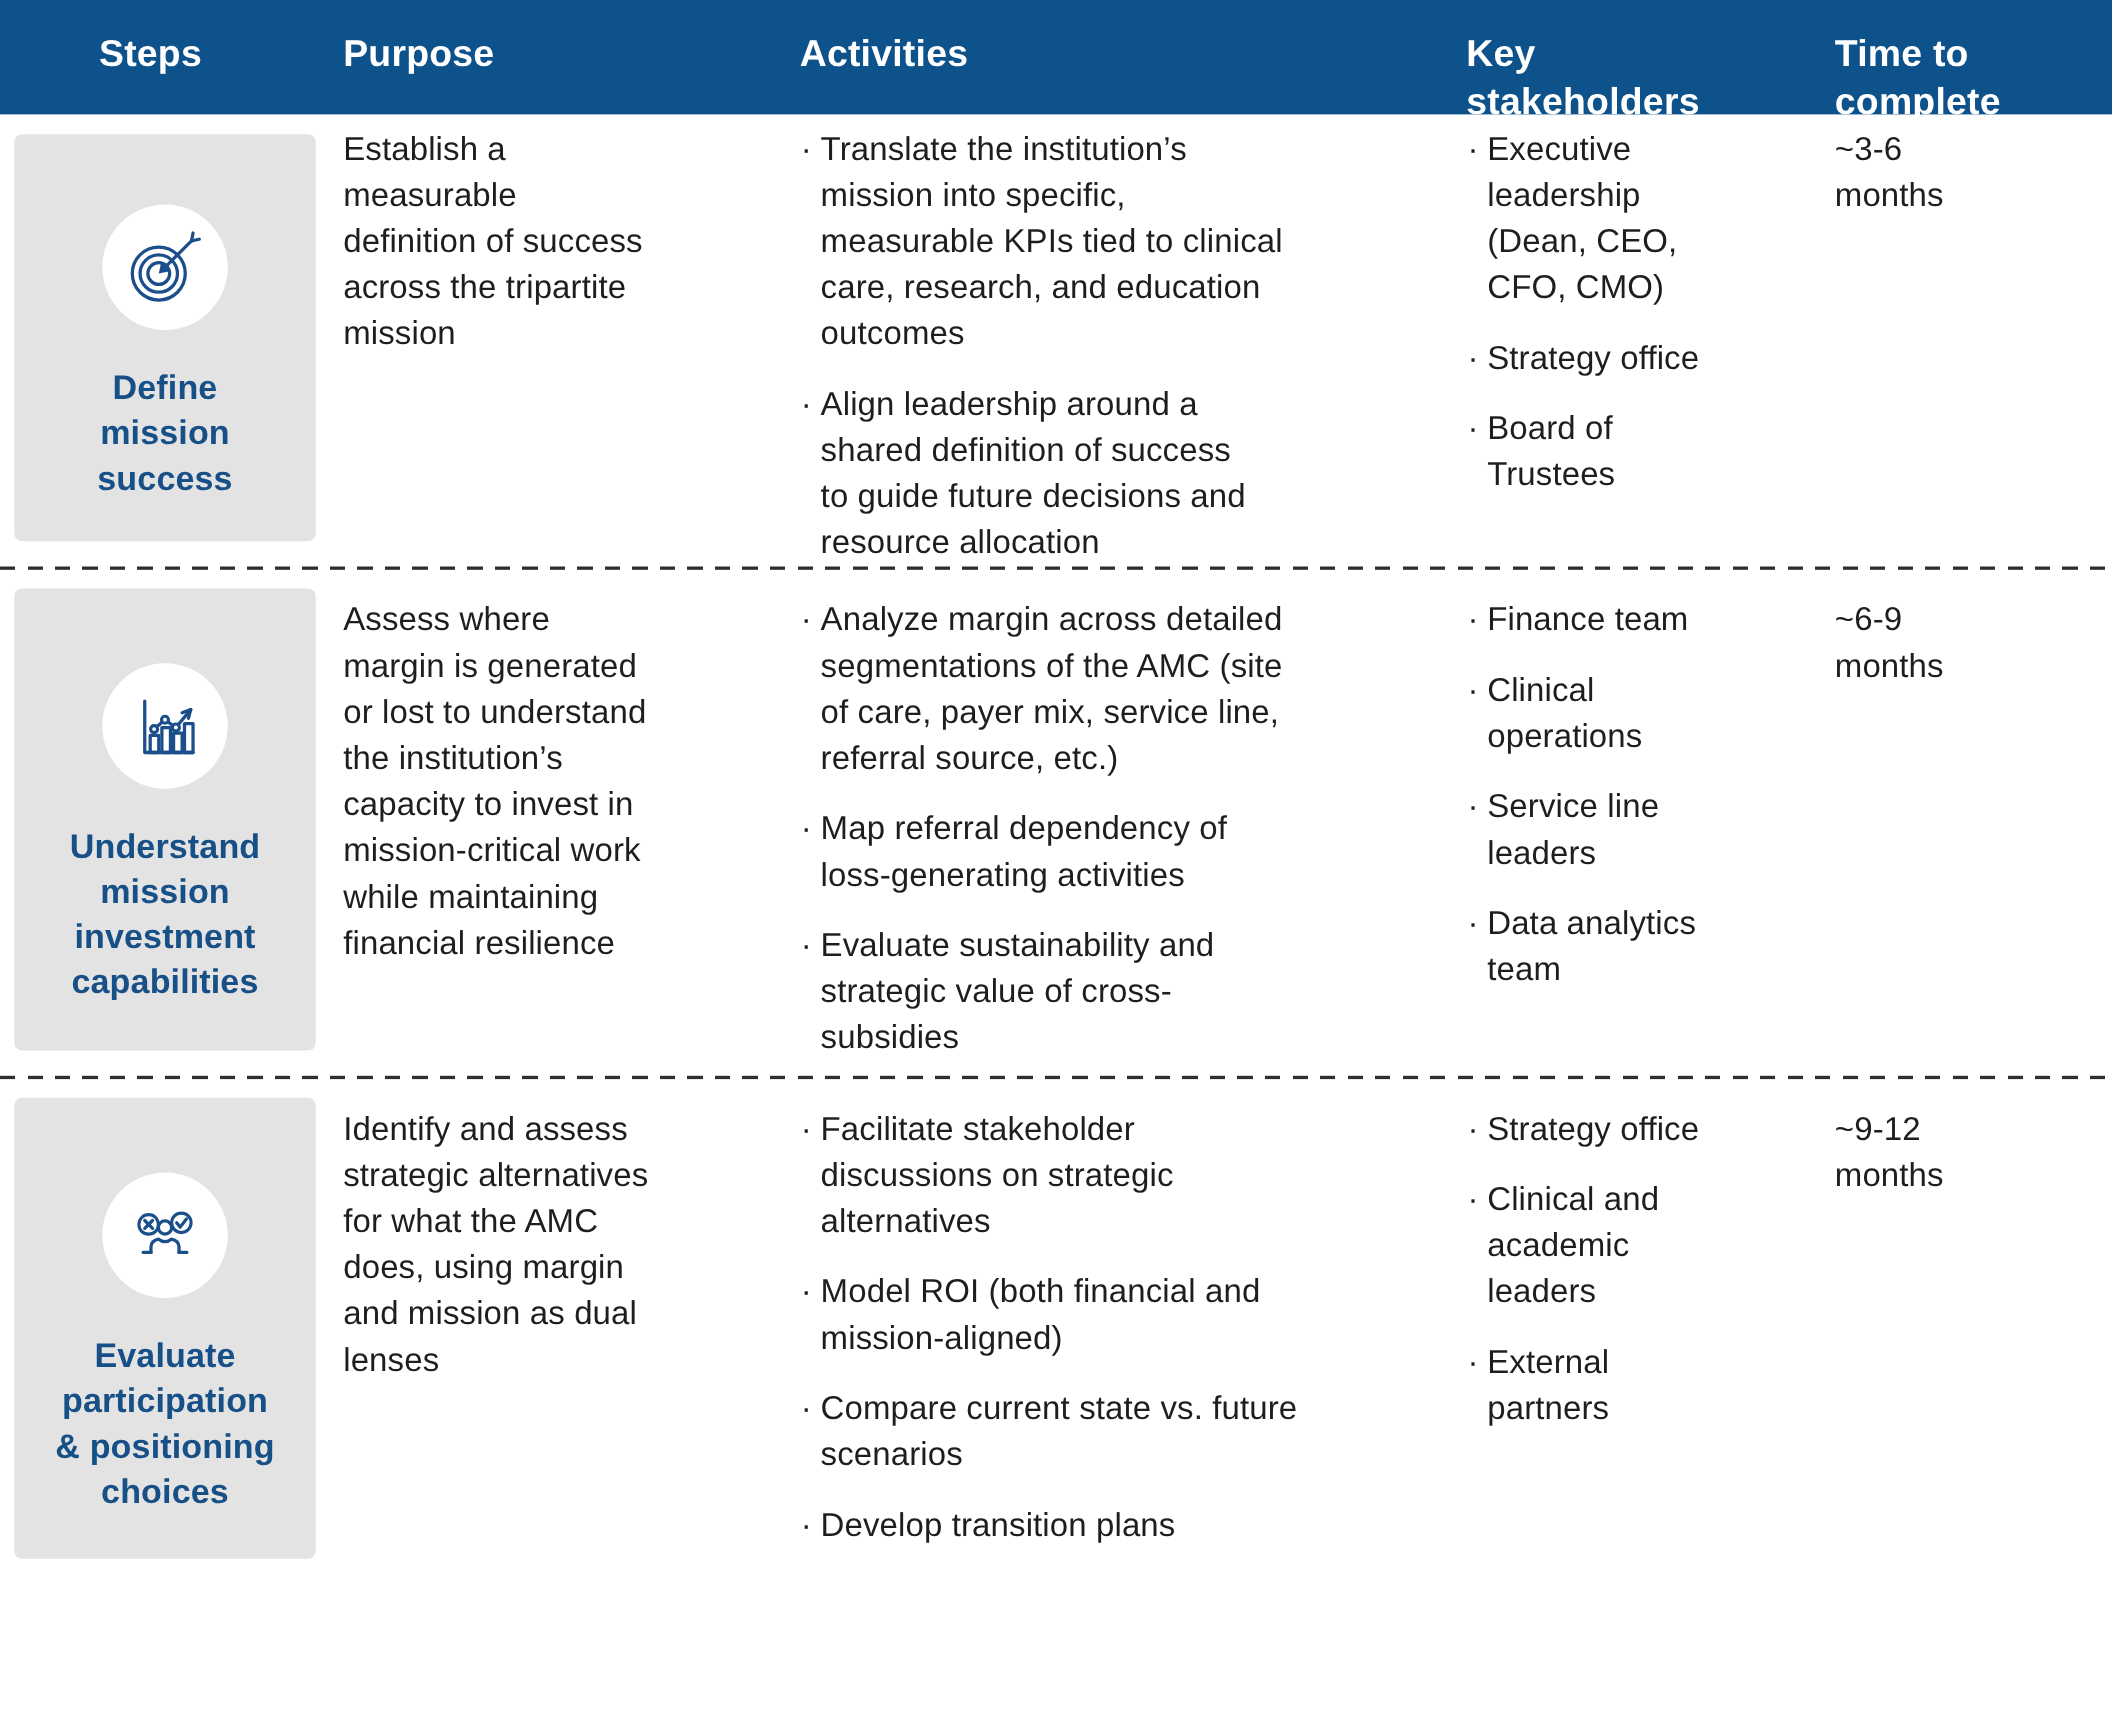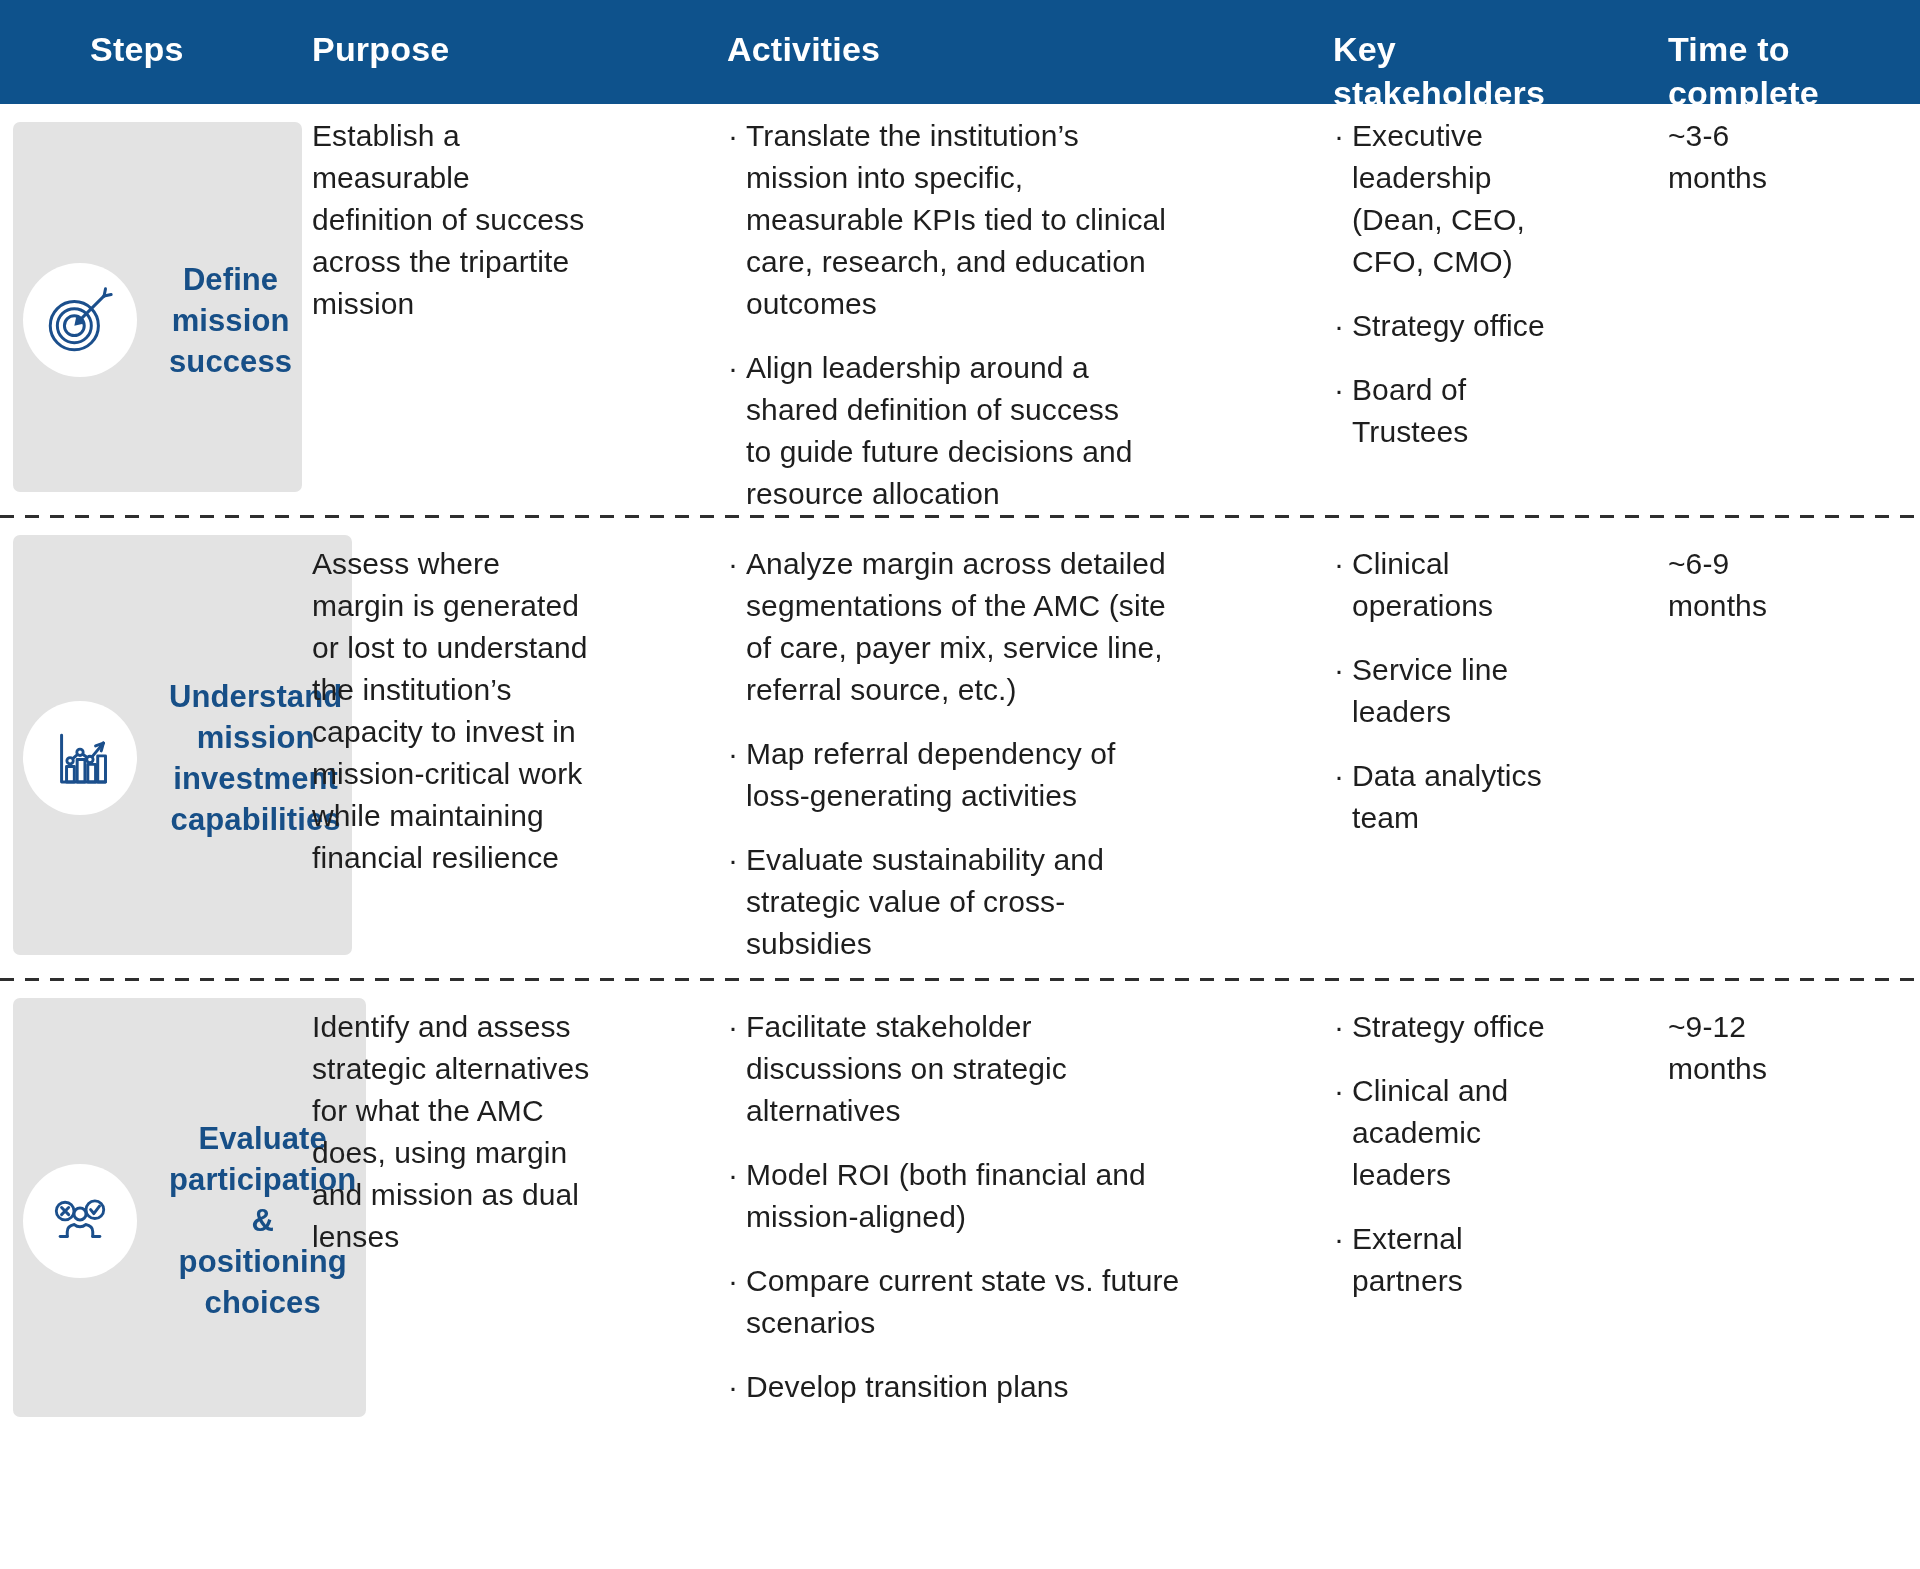--- a/index.html
+++ b/index.html
@@ -65,20 +65,21 @@
     padding:18px 0 23px 0 !important;
     display:flex;
   }
   .row.sep .steps-cell{padding-top:20px !important;}
   .step-card{
     flex:1;
     margin:0 13px;
     background:var(--card-bg);
     border-radius:7px;
     display:flex;
+    flex-direction:column;
     align-items:center;
     justify-content:center;
     gap:32px;
     padding:26px 10px 0 10px;
   }
   .icon-circle{
     width:114px;height:114px;
     border-radius:50%;
     background:#FFFFFF;
     display:flex;align-items:center;justify-content:center;
@@ -230,20 +231,21 @@
 referral source, etc.)</li>
         <li>Map referral dependency of
 loss-generating activities</li>
         <li>Evaluate sustainability and
 strategic value of cross-
 subsidies</li>
       </ul>
     </div>
     <div class="cell">
       <ul class="bullet-list">
+        <li>Finance team</li>
         <li>Clinical
 operations</li>
         <li>Service line
 leaders</li>
         <li>Data analytics
 team</li>
       </ul>
     </div>
     <div class="cell time-cell">~6-9
 months</div>

